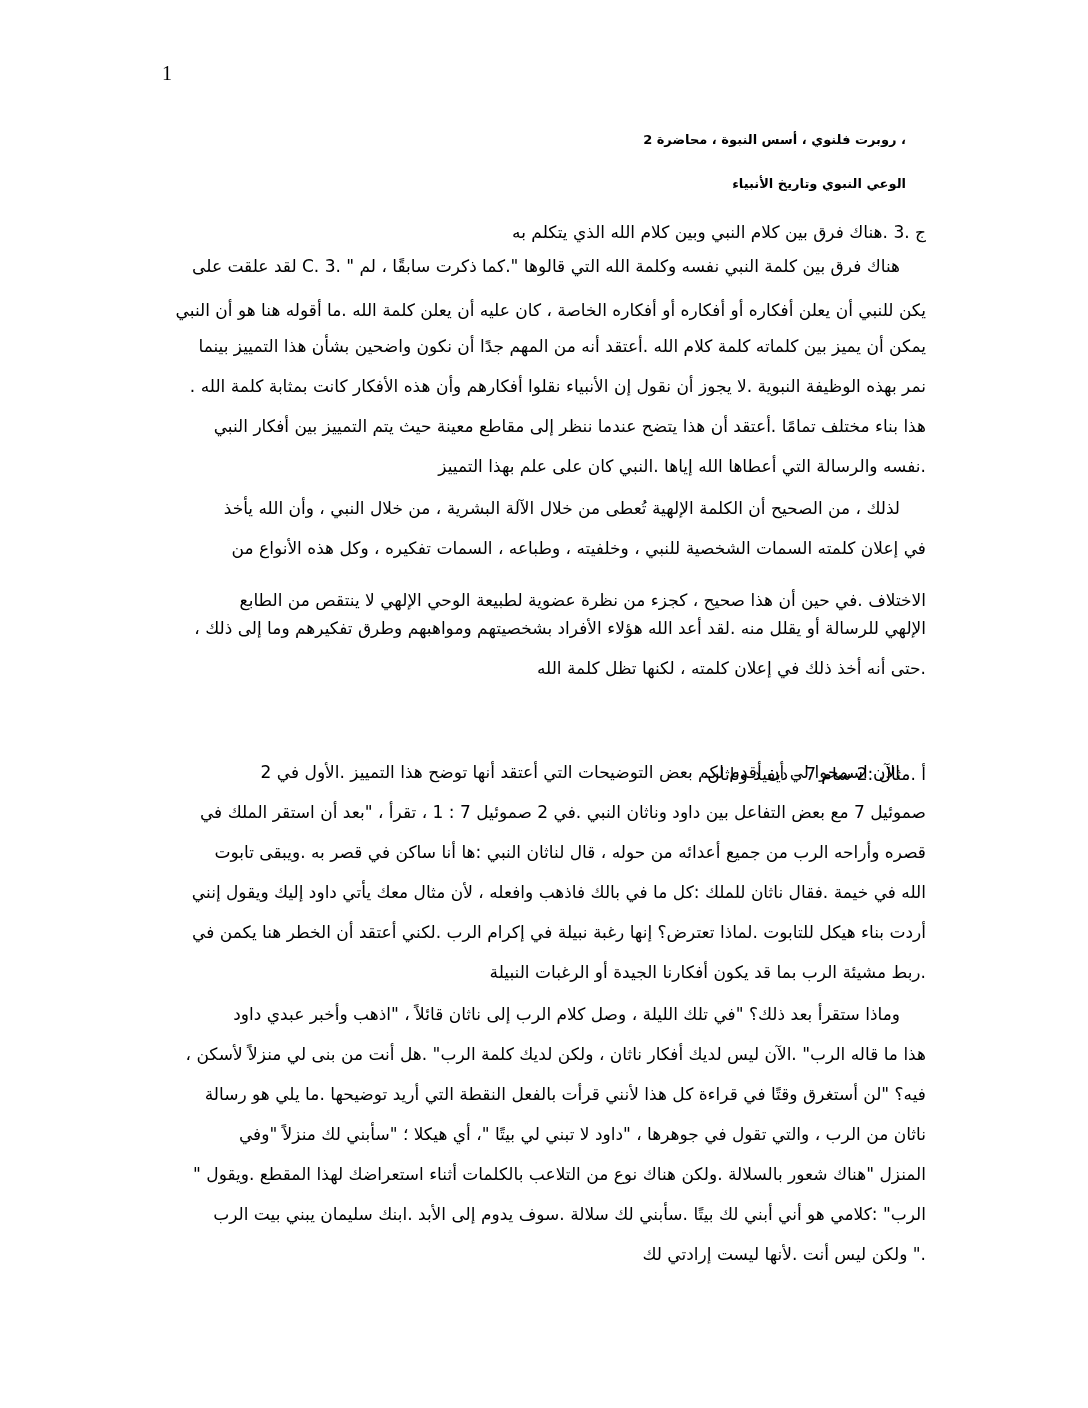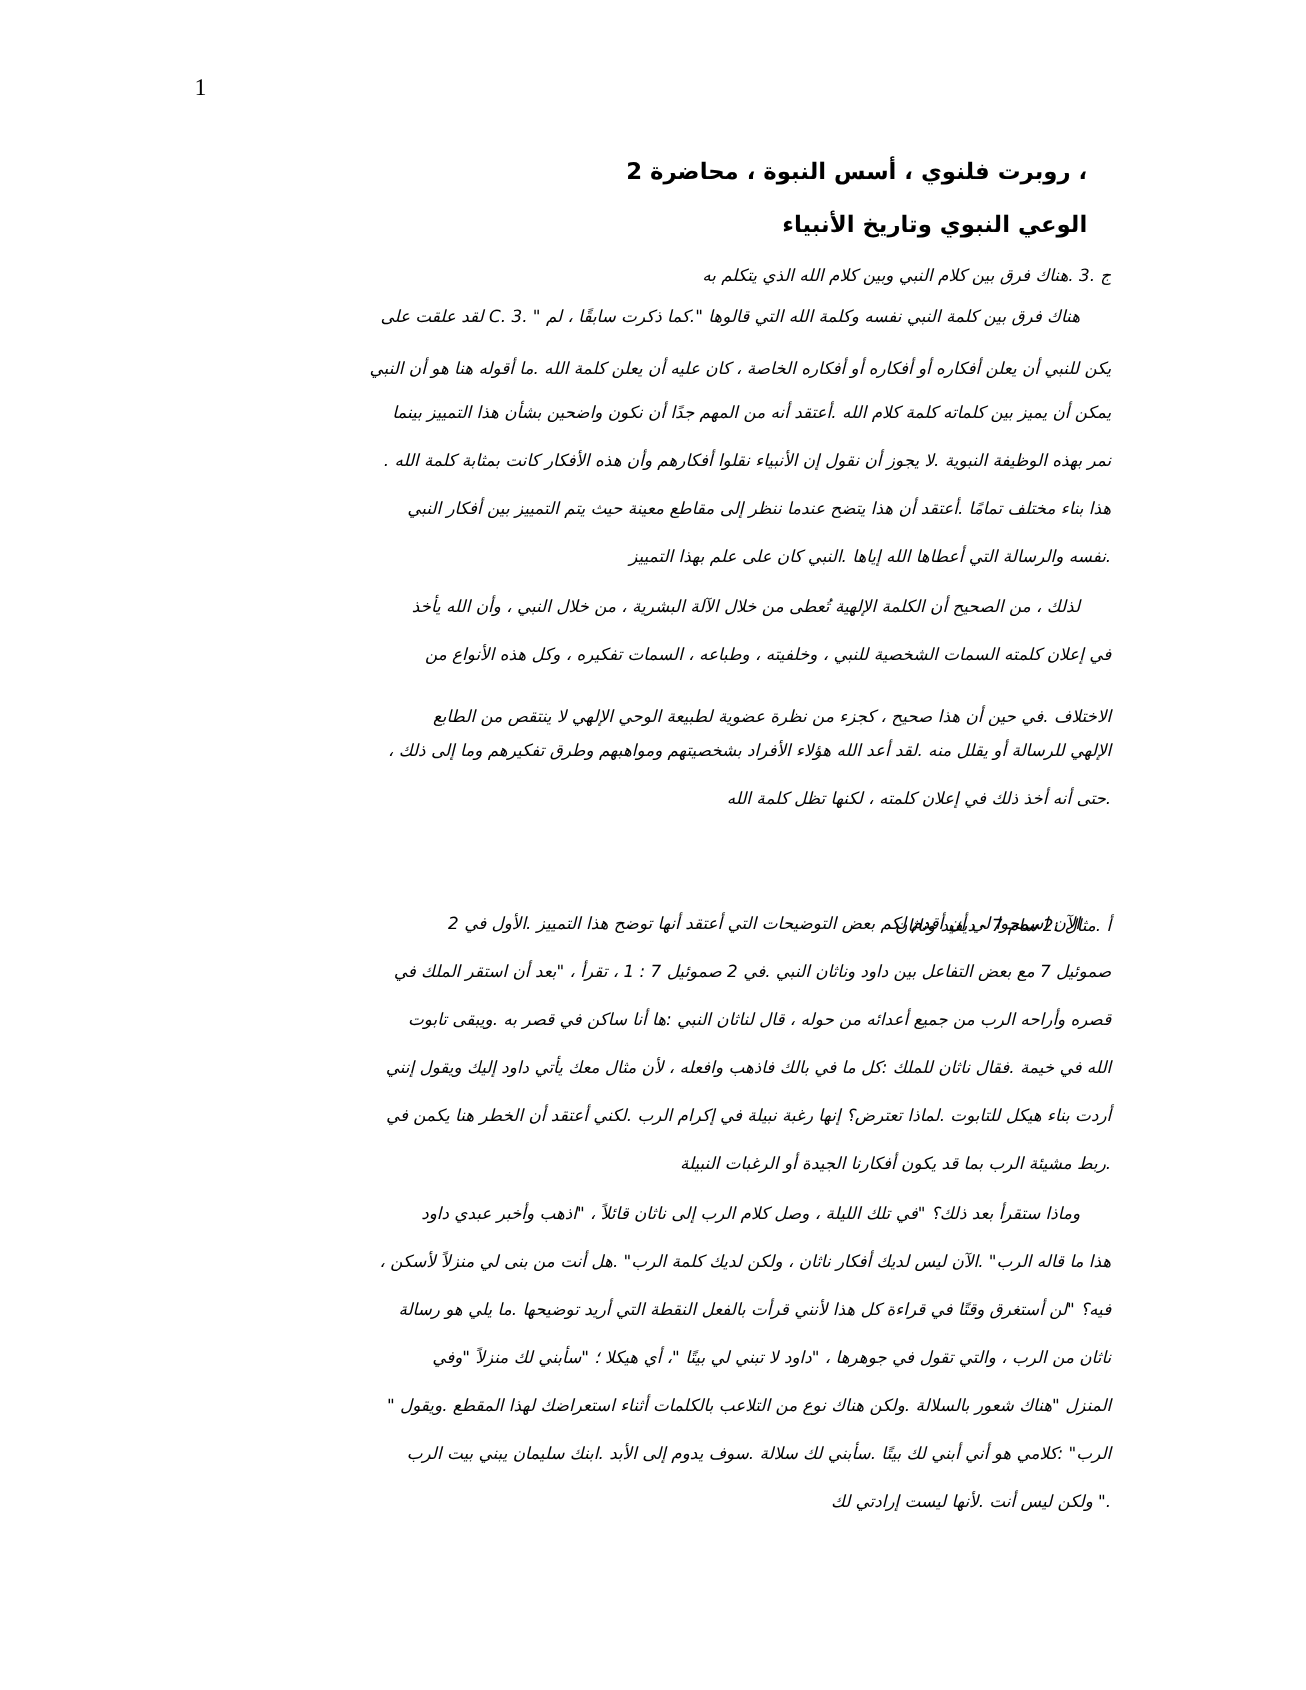--- a/index.html
+++ b/index.html
@@ -3,29 +3,29 @@
   <meta charset="utf-8">
   <style>
     html, body { margin: 0; padding: 0; background: #ffffff; }
     body { width: 1088px; height: 1408px; position: relative; overflow: hidden; color: #000; }
     .page-number {
       position: absolute; left: 162px; top: 62px;
       font-family: "Liberation Serif", serif; font-size: 20px;
     }
     .heading {
       position: absolute; right: 182px; direction: rtl; text-align: right;
-      font-family: "DejaVu Sans", sans-serif; font-weight: bold; font-size: 19px;
+      font-family: "DejaVu Sans", sans-serif; font-weight: bold; font-size: 13px;
       white-space: nowrap;
     }
     .heading.h1 { top: 132px; }
     .heading.h2 { top: 176px; text-align: center; }
     .line {
       position: absolute; direction: rtl; text-align: justify; text-align-last: right;
-      font-family: "DejaVu Sans", sans-serif; font-size: 14px; white-space: nowrap;
-      right: 162px; left: 162px; font-style: italic;
+      font-family: "DejaVu Sans", sans-serif; font-size: 17px; white-space: nowrap;
+      right: 162px; left: 162px;
     }
     .line.last { text-align: right; text-align-last: right; left: auto; }
     .line.indent { right: 188px; }
   </style>
 </head>
 <body>
 
 <div>
   <div class="page-number">1</div>
 

